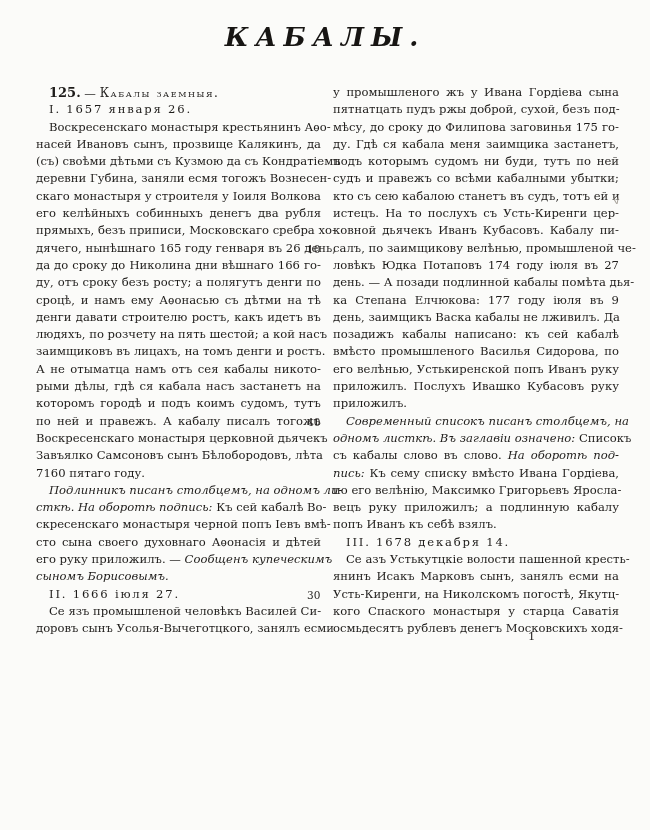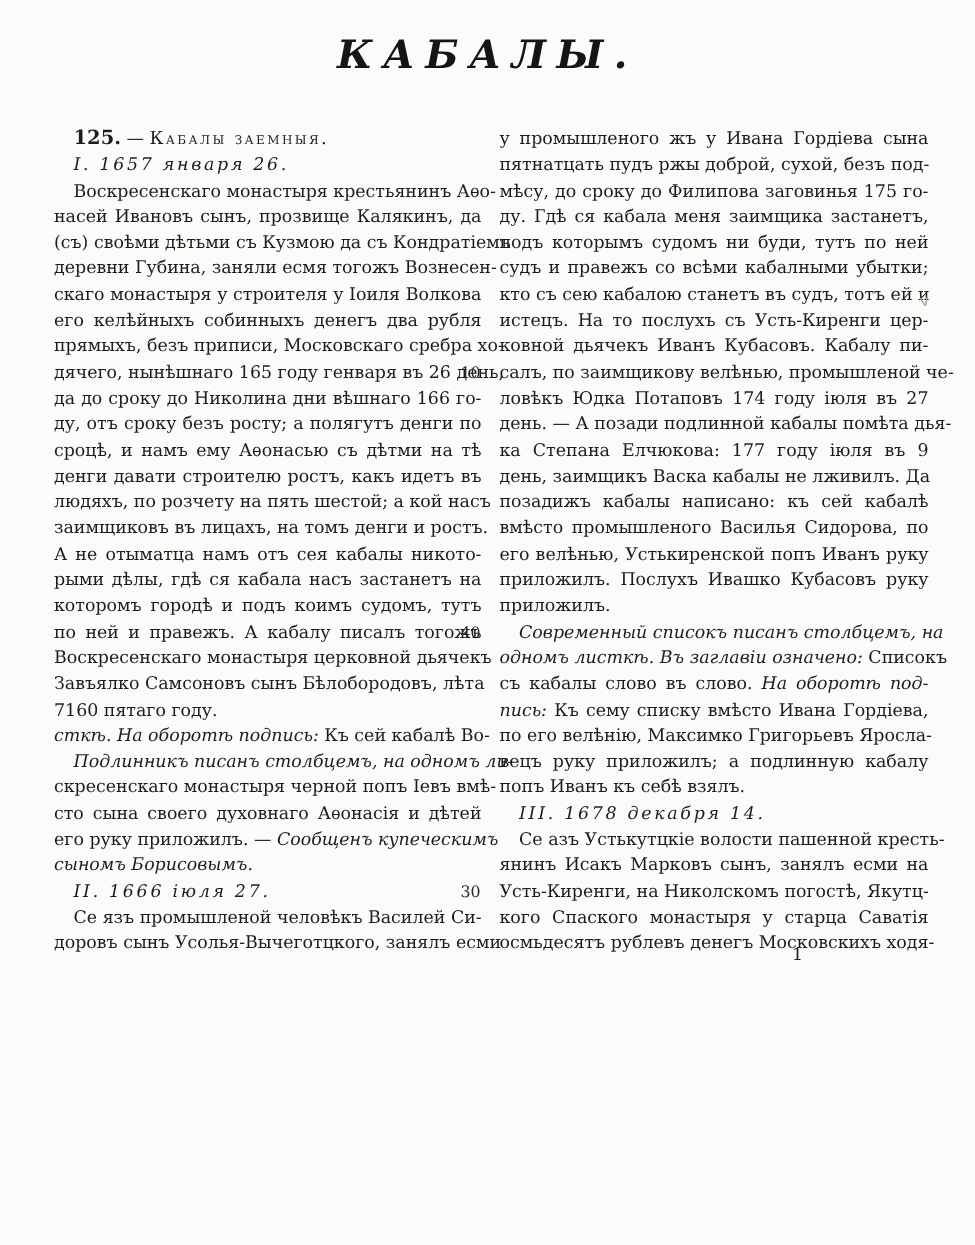--- a/index.html
+++ b/index.html
@@ -30,21 +30,21 @@
     font-size: 11.6px;
     text-align: justify; text-align-last: justify;
     overflow: visible;
     white-space: nowrap;
   }
   .line.jend { text-align: left; text-align-last: left; }
   .line.ind  { text-indent: 13px; }
 
   .line.date {
     letter-spacing: 1.8px;
-    text-align: left; text-align-last: left; font-style: italic;
+    text-align: left; text-align-last: left;
   }
   .line.entry-head { text-align: left; text-align-last: left; }
 
   .bd { font-weight: bold; font-size: 13px; }
   .sc { font-variant: small-caps; letter-spacing: 1.6px; font-size: 12px; }
   .it { font-style: italic; }
 
   .gutter-num {
     position: absolute; left: -26px; top: 1px; width: 22px;
     font-size: 10.5px; line-height: 17.3px;
@@ -87,22 +87,22 @@
       <div class="line"><span>денги давати строителю ростъ, какъ идетъ въ</span></div>
       <div class="line"><span>людяхъ, по розчету на пять шестой; а кой насъ</span></div>
       <div class="line"><span>заимщиковъ въ лицахъ, на томъ денги и ростъ.</span></div>
       <div class="line"><span>А не отыматца намъ отъ сея кабалы никото-</span></div>
       <div class="line"><span>рыми дѣлы, гдѣ ся кабала насъ застанетъ на</span></div>
       <div class="line"><span>которомъ городѣ и подъ коимъ судомъ, тутъ</span></div>
       <div class="line"><span>по ней и правежъ. А кабалу писалъ тогожъ</span></div>
       <div class="line"><span>Воскресенскаго монастыря церковной дьячекъ</span></div>
       <div class="line"><span>Завъялко Самсоновъ сынъ Бѣлобородовъ, лѣта</span></div>
       <div class="line jend"><span>7160 пятаго году.</span></div>
+      <div class="line ind"><span class="it">Подлинникъ писанъ столбцемъ, на одномъ ли-</span></div>
       <div class="line"><span class="it">сткѣ. На оборотѣ подпись:</span><span> Къ сей кабалѣ Во-</span></div>
-      <div class="line ind"><span class="it">Подлинникъ писанъ столбцемъ, на одномъ ли-</span></div>
       <div class="line"><span>скресенскаго монастыря черной попъ Іевъ вмѣ-</span></div>
       <div class="line"><span>сто сына своего духовнаго Аѳонасія и дѣтей</span></div>
       <div class="line"><span>его руку приложилъ. — </span><span class="it">Сообщенъ купеческимъ</span></div>
       <div class="line jend"><span class="it">сыномъ Борисовымъ.</span></div>
       <div class="line date ind jend"><span>II. 1666 іюля 27.</span></div>
       <div class="line ind"><span>Се язъ промышленой человѣкъ Василей Си-</span></div>
       <div class="line"><span>доровъ сынъ Усолья-Вычеготцкого, занялъ есми</span></div>
     </div>
   <div id="right-col" class="col">
       <div class="line"><span>у промышленого жъ у Ивана Гордіева сына</span></div>

